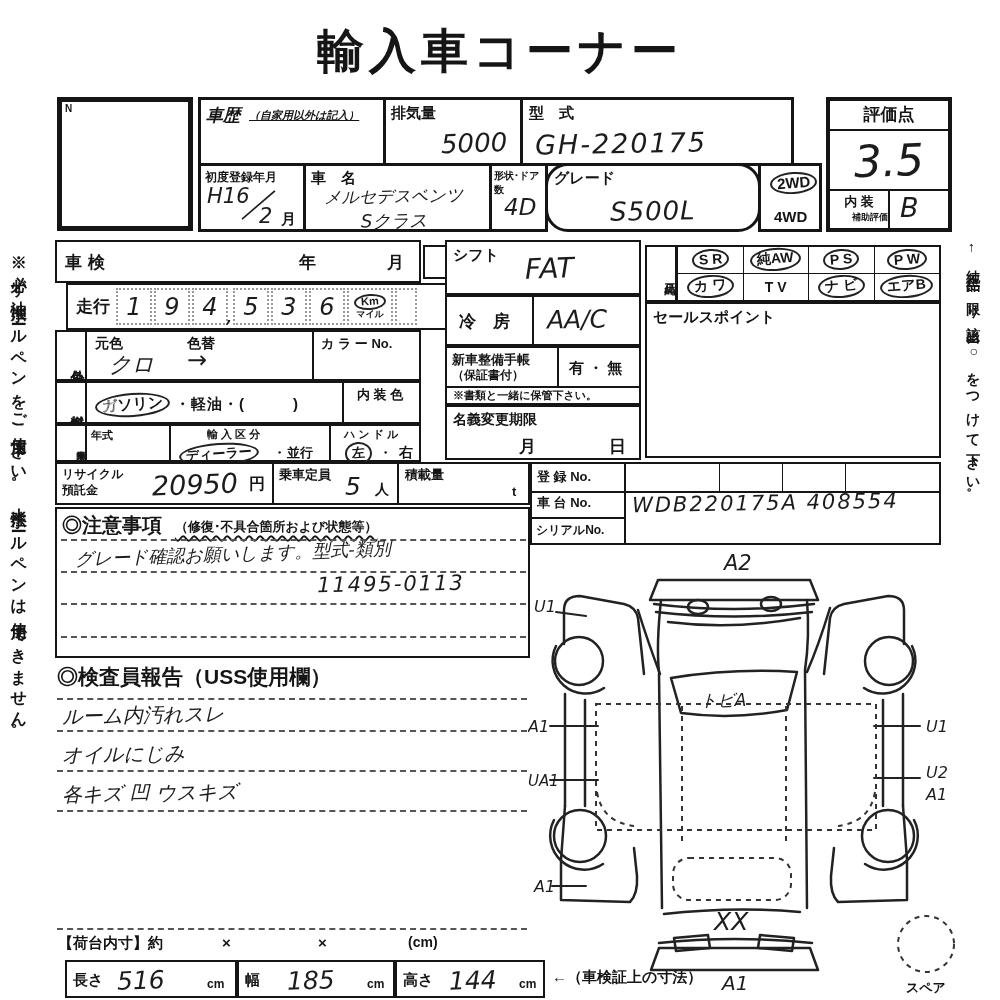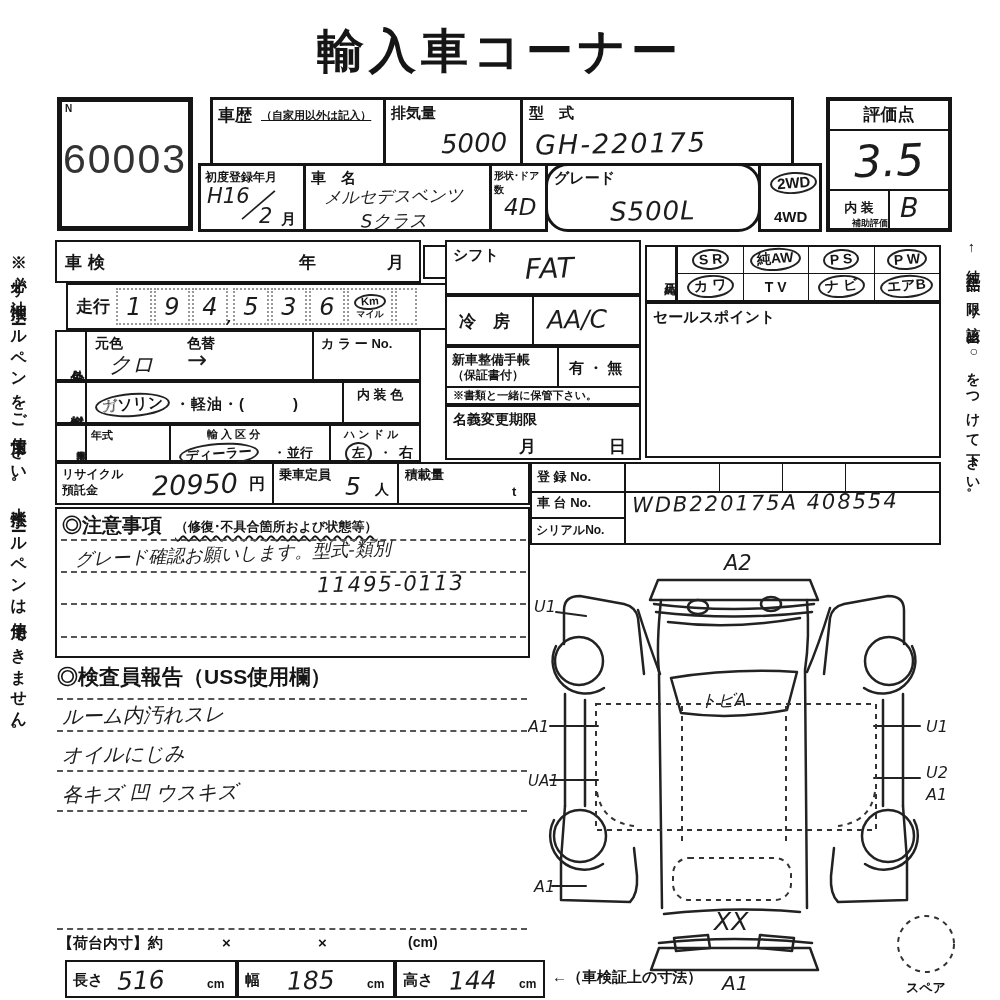--- a/index.html
+++ b/index.html
@@ -26,24 +26,23 @@
 
 <div id="sheet">
 
   <div class="abs lbl" style="left:0;right:0;top:20px;text-align:center;font-size:47px;letter-spacing:5px;">輸入車コーナー</div>
 
   <div class="abs vtext" style="left:10px;top:245px;height:560px;font-size:16px;letter-spacing:3px;">※必ず油性ボールペンをご使用下さい。水性ボールペンは使用できません。</div>
   <div class="abs vtext" style="left:966px;top:241px;height:335px;font-size:14px;letter-spacing:4px;">←純正品に限り該当に○をつけて下さい。</div>
 
   <div class="box" style="left:57px;top:97px;width:136px;height:134px;border-width:5px;">
     <span class="abs lbl" style="left:3px;top:1px;font-size:10px;">N</span>
-    <div class="abs" style="left:0;right:0;top:34px;text-align:center;font-size:41px;letter-spacing:2px;color:#333;">60003</div>
-  </div>
-
-  <div class="box" style="left:210px;top:97px;width:188px;height:69px;border-width:3px;">
+  </div>
+
+  <div class="box" style="left:198px;top:97px;width:188px;height:69px;border-width:3px;font-style:italic;">
     <span class="abs lbl" style="left:5px;top:4px;font-size:17px;">車歴</span>
     <span class="abs lbl" style="left:48px;top:8px;font-size:11px;text-decoration:underline;">（自家用以外は記入）</span>
   </div>
   <div class="box" style="left:383px;top:97px;width:168px;height:69px;border-width:3px;">
     <span class="abs lbl" style="left:5px;top:4px;font-size:15px;">排気量</span>
     <span class="abs hw r1" style="left:55px;top:28px;font-size:26px;">5000</span>
   </div>
   <div class="box" style="left:520px;top:97px;width:274px;height:69px;border-width:3px;padding-left:40px;">
     <span class="abs lbl" style="left:6px;top:4px;font-size:15px;">型　式</span>
     <span class="abs hw r2" style="left:12px;top:28px;font-size:27px;letter-spacing:2px;">GH-220175</span>
@@ -72,21 +71,21 @@
   <div class="box" style="left:758px;top:163px;width:64px;height:69px;border-width:3px;">
     <span class="abs lbl circ" style="left:9px;top:6px;font-size:15px;">2WD</span>
     <span class="abs lbl" style="left:13px;top:42px;font-size:15px;">4WD</span>
   </div>
 
   <div class="box" style="left:826px;top:97px;width:126px;height:135px;border-width:4px;">
     <div class="abs lbl" style="left:0;right:0;top:2px;height:26px;text-align:center;font-size:17px;border-bottom:2.5px solid #151515;">評価点</div>
     <div class="abs hw r1" style="left:0;right:0;top:34px;text-align:center;font-size:44px;">3.5</div>
     <div class="abs" style="left:0;right:0;bottom:0;height:37px;border-top:2.5px solid #151515;">
       <div class="abs" style="left:0;top:0;bottom:0;width:58px;border-right:2px solid #151515;text-align:center;">
-        <div class="lbl" style="font-size:13px;margin-top:8px;">内 装</div>
+        <div class="lbl" style="font-size:13px;margin-top:2px;">内 装</div>
         <div class="lbl" style="font-size:9px;padding-left:22px;">補助評価</div>
       </div>
       <div class="abs hw" style="left:70px;top:1px;font-size:27px;">B</div>
     </div>
   </div>
 
   <div class="box" style="left:55px;top:240px;width:366px;height:43px;">
     <span class="abs lbl" style="left:8px;top:9px;font-size:17px;letter-spacing:6px;">車検</span>
     <span class="abs lbl" style="left:242px;top:9px;font-size:17px;">年</span>
     <span class="abs lbl" style="left:330px;top:9px;font-size:17px;">月</span>

